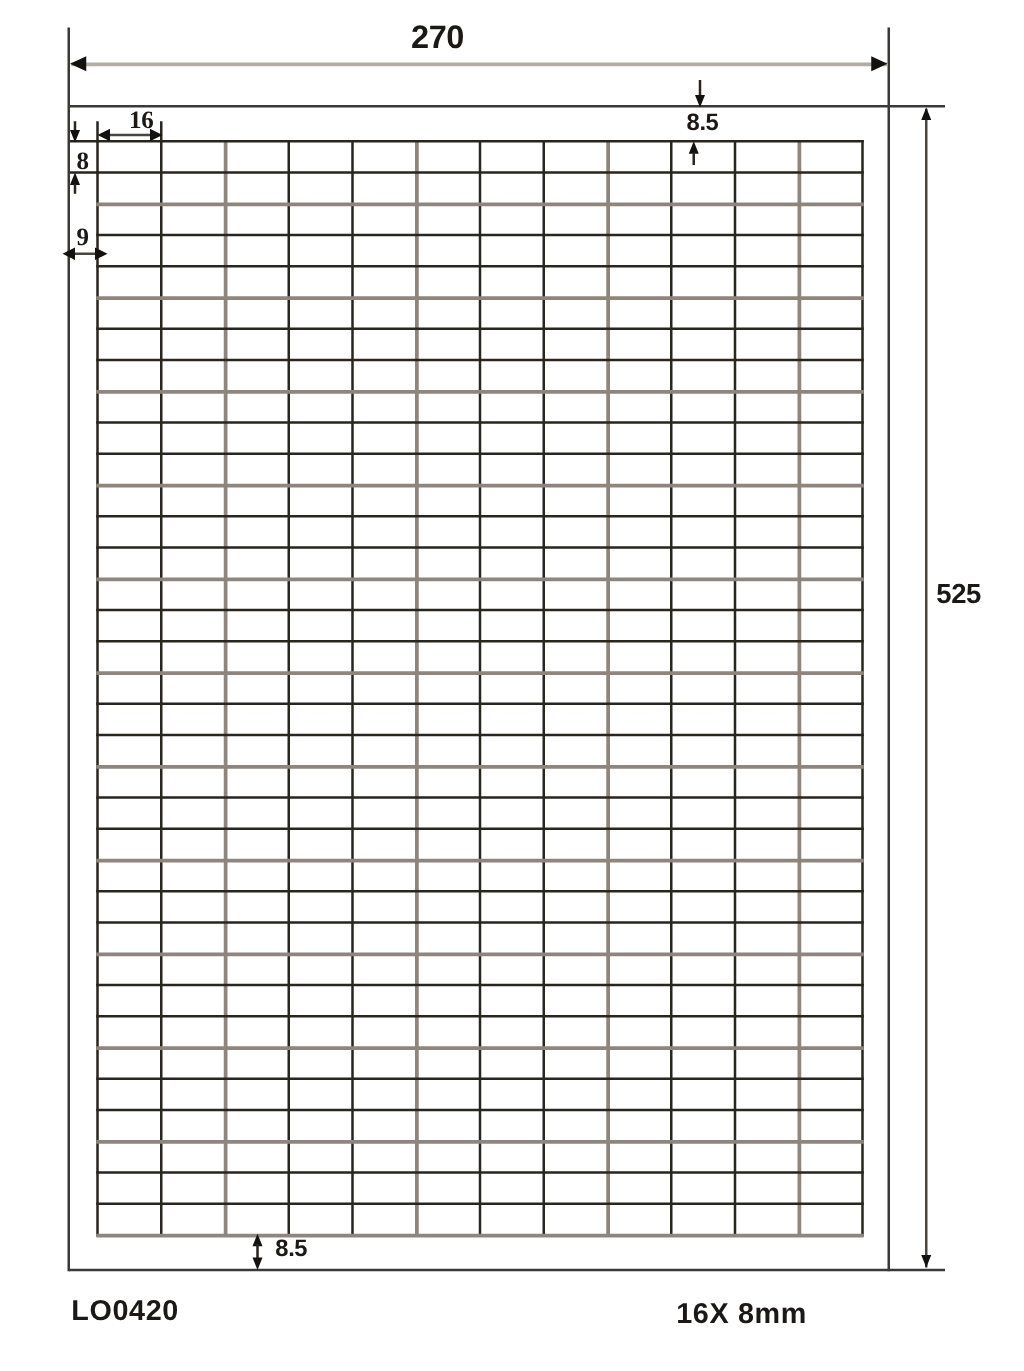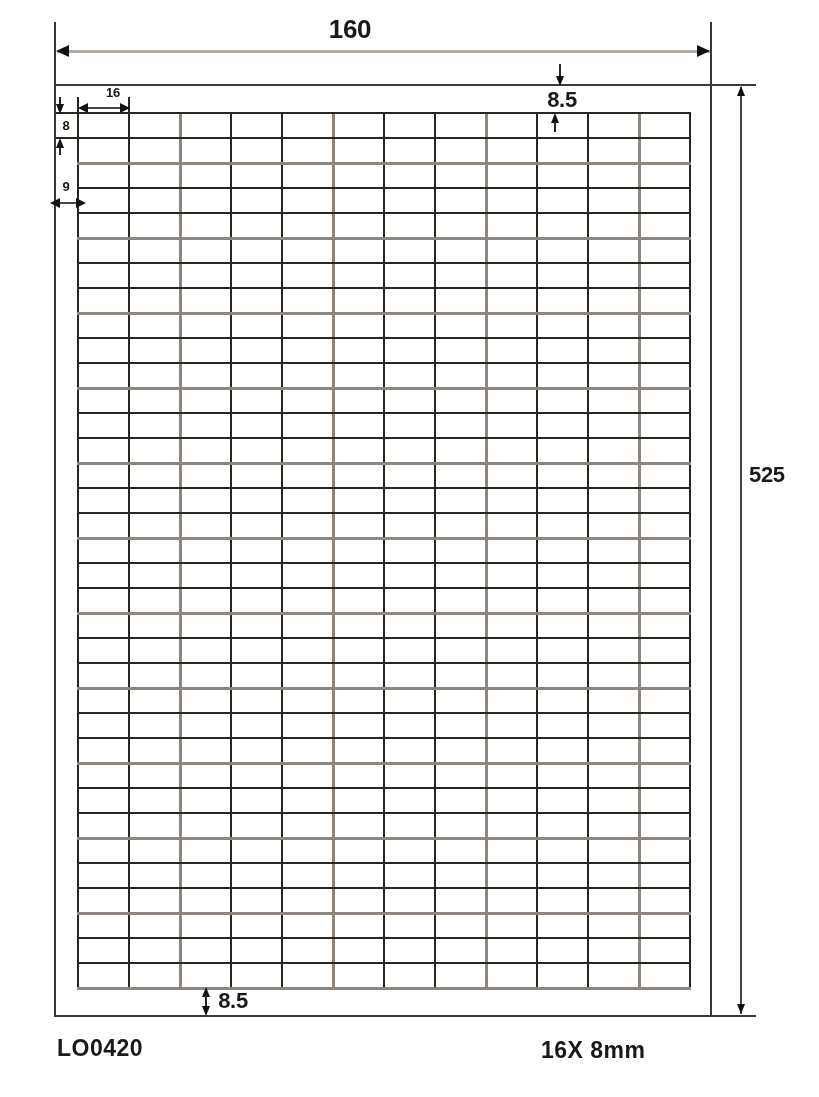--- a/index.html
+++ b/index.html
@@ -39,22 +39,22 @@
     position: absolute;
     color: var(--c-ink, #1b1815);
     font-weight: bold;
     letter-spacing: -0.3px;
     text-align: center;
     white-space: nowrap;
     line-height: 1;
   }
   .t-210 { font-size: 26px; width: 100px; }
   .t-297 { font-size: 22px; }
-  .t-85  { font-size: 22px; }
-  .t-sm  { font-size: 13px; }
+  .t-85  { font-size: 19px; }
+  .t-sm  { font-size: 20px; font-family: Liberation Serif, serif; }
   .footer-text {
     position: absolute;
     color: var(--c-ink, #1b1815);
     font-weight: bold;
     font-size: 23px;
     letter-spacing: 0.5px;
     white-space: nowrap;
     line-height: 1;
   }
 </style>
@@ -119,21 +119,21 @@
       <div class="gh" style="top: 849px; width: 614px;"></div>
       <div class="gh accent" style="top: 874px; width: 614px;"></div>
     </div>
 
   <div class="extline" style="left:56px; top:112px; width:23px; height:2px;"></div>
   <div class="extline" style="left:56px; top:137px; width:23px; height:2px;"></div>
 
   <div class="dimline-light" style="left:57px; top:50px; width:653px; height:3px;"></div>
   <div class="ah big-left" style="left:56px; top:45px;"></div>
   <div class="ah big-right" style="left:697px; top:45px;"></div>
-  <div class="dimtext t-210" style="left:300px; top:16px;">160</div>
+  <div class="dimtext t-210" style="left:300px; top:16px;">270</div>
 
   <div class="dimline" style="left:740px; top:87px; width:2px; height:927px;"></div>
   <div class="ah up" style="left:737px; top:86px;"></div>
   <div class="ah down" style="left:737px; top:1004px;"></div>
   <div class="dimtext t-297" style="left:749px; top:464px;">525</div>
 
   <div class="extline" style="left:77px; top:97px; width:2px; height:16px;"></div>
   <div class="extline" style="left:128px; top:97px; width:2px; height:16px;"></div>
   <div class="dimline" style="left:82px; top:107px; width:44px; height:2px;"></div>
   <div class="ah left" style="left:78px; top:103px;"></div>

